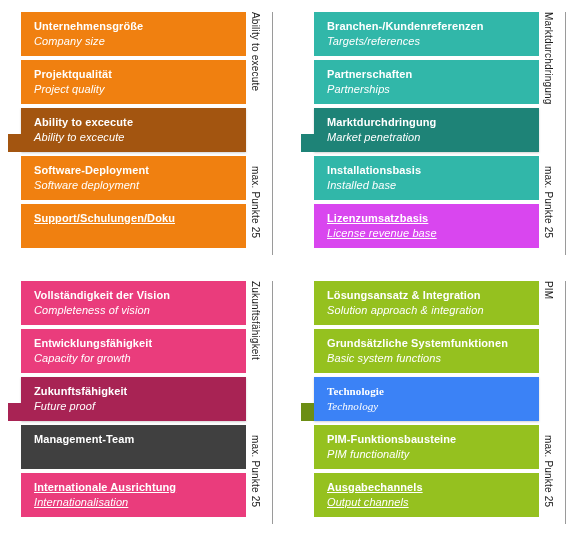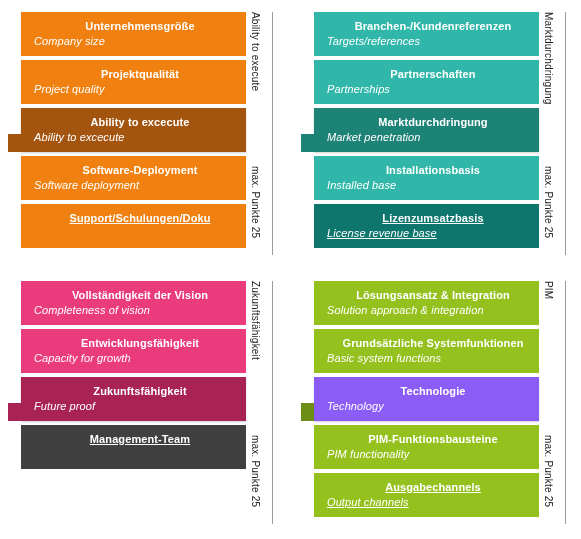--- a/index.html
+++ b/index.html
@@ -43,21 +43,20 @@
     color: #ffffff;
     overflow: visible;
   }
   .bar:last-child { margin-bottom: 0; text-decoration: underline; }
   .bar .t1 {
     font-size: 11px;
     font-weight: bold;
     line-height: 15px;
     letter-spacing: 0.1px;
     white-space: nowrap;
-    text-align: center;
   }
   .bar .t2 {
     font-size: 11px;
     font-style: italic;
     line-height: 15px;
     letter-spacing: 0.1px;
     white-space: nowrap;
   }
 
   
@@ -150,21 +149,21 @@
               <polygon points="13,0 13,44 0,44 0,26 13,26" fill="currentColor"></polygon>
             </svg>
         </span>
         <div class="t1">Marktdurchdringung</div>
         <div class="t2">Market penetration</div>
       </div>
       <div class="bar" style="background: rgb(49, 183, 169);">
         <div class="t1">Installationsbasis</div>
         <div class="t2">Installed base</div>
       </div>
-      <div class="bar" style="background: #0f766e;">
+      <div class="bar" style="background: #d946ef;">
         <div class="t1">Lizenzumsatzbasis</div>
         <div class="t2">License revenue base</div>
       </div>
     </div>
     <div class="vlabel top" style="color: rgb(28, 28, 28);">Marktdurchdringung</div>
     <div class="vlabel bot" style="color: rgb(28, 28, 28);">max. Punkte 25</div>
     <div class="divider" style="background: rgb(154, 154, 154);"></div>
   </div>
 
   <div class="quadrant q-bl">
@@ -182,37 +181,41 @@
           <svg width="13" height="44" viewBox="0 0 13 44">
               <polygon points="13,0 13,44 0,44 0,26 13,26" fill="currentColor"></polygon>
             </svg>
         </span>
         <div class="t1">Zukunftsfähigkeit</div>
         <div class="t2">Future proof</div>
       </div>
       <div class="bar" style="background: #404040;">
         <div class="t1">Management-Team</div>
       </div>
+      <div class="bar" style="background: rgb(234, 60, 124);">
+        <div class="t1">Internationale Ausrichtung</div>
+        <div class="t2">Internationalisation</div>
+      </div>
     </div>
     <div class="vlabel top" style="color: rgb(28, 28, 28);">Zukunftsfähigkeit</div>
     <div class="vlabel bot" style="color: rgb(28, 28, 28);">max. Punkte 25</div>
     <div class="divider" style="background: rgb(154, 154, 154);"></div>
   </div>
 
   <div class="quadrant q-br">
     <div class="bars">
       <div class="bar" style="background: rgb(149, 193, 31);">
         <div class="t1">Lösungsansatz &amp; Integration</div>
         <div class="t2">Solution approach &amp; integration</div>
       </div>
       <div class="bar" style="background: rgb(149, 193, 31);">
         <div class="t1">Grundsätzliche Systemfunktionen</div>
         <div class="t2">Basic system functions</div>
       </div>
-      <div class="bar hl" style="background: #8b5cf6;">
+      <div class="bar hl" style="background: #3b82f6; font-family: Liberation Serif, serif;">
         <span class="tab" style="color: rgb(108, 142, 20);">
           <svg width="13" height="44" viewBox="0 0 13 44">
               <polygon points="13,0 13,44 0,44 0,26 13,26" fill="currentColor"></polygon>
             </svg>
         </span>
         <div class="t1">Technologie</div>
         <div class="t2">Technology</div>
       </div>
       <div class="bar" style="background: rgb(149, 193, 31);">
         <div class="t1">PIM-Funktionsbausteine</div>

